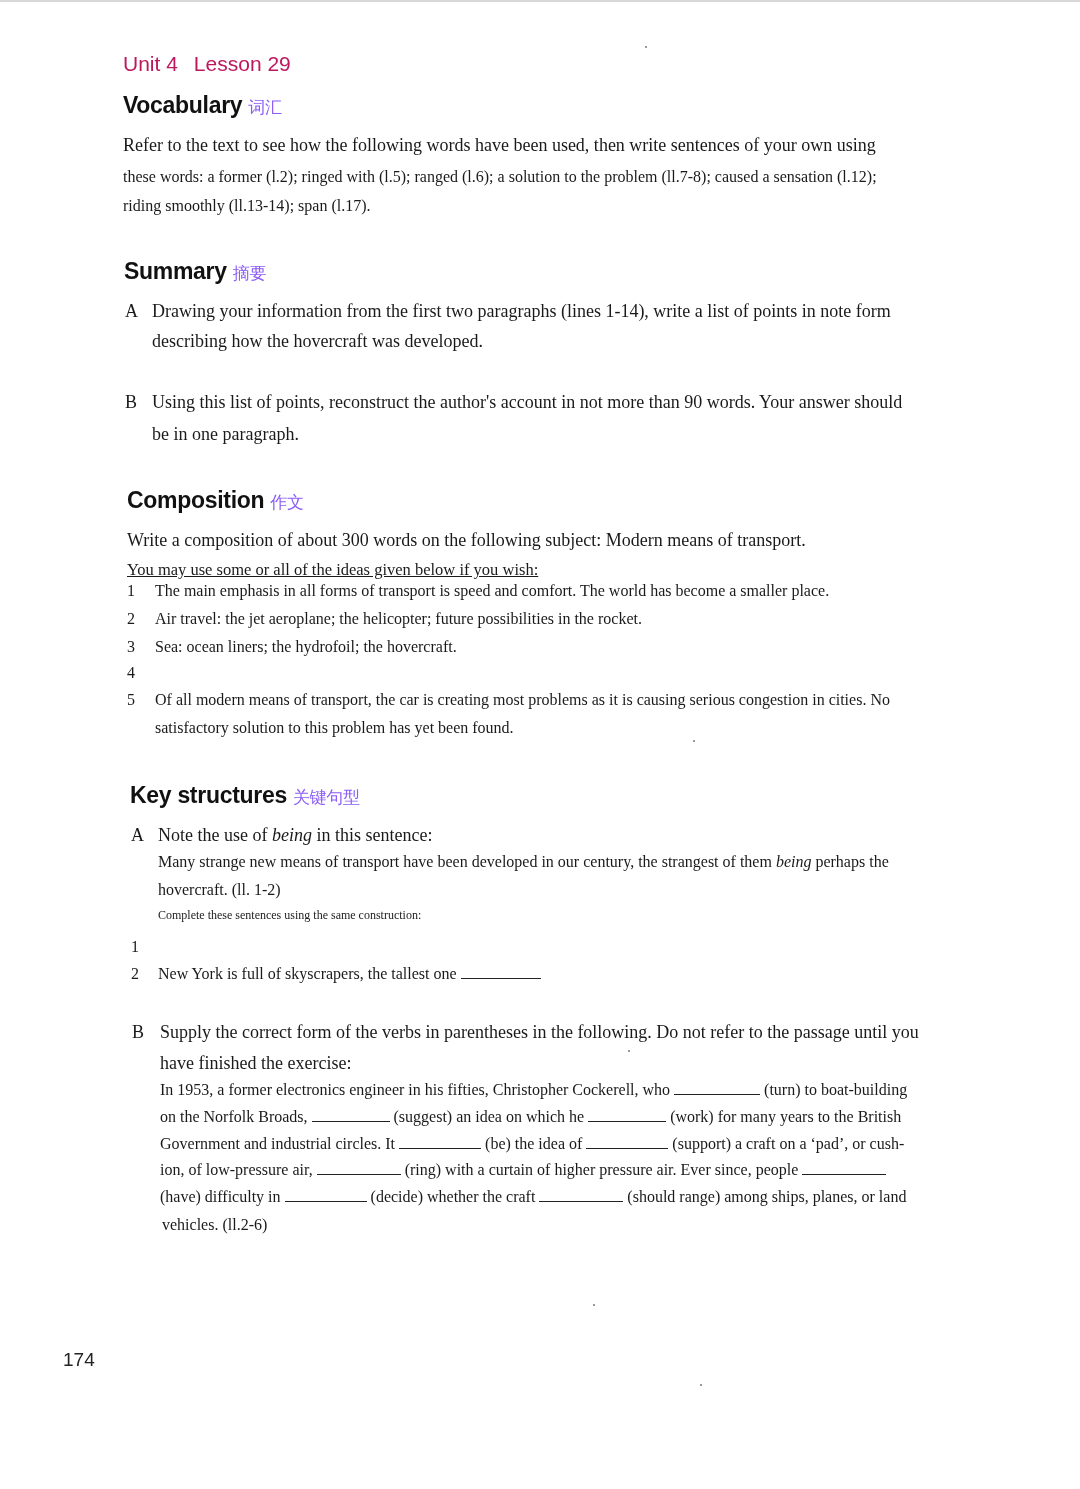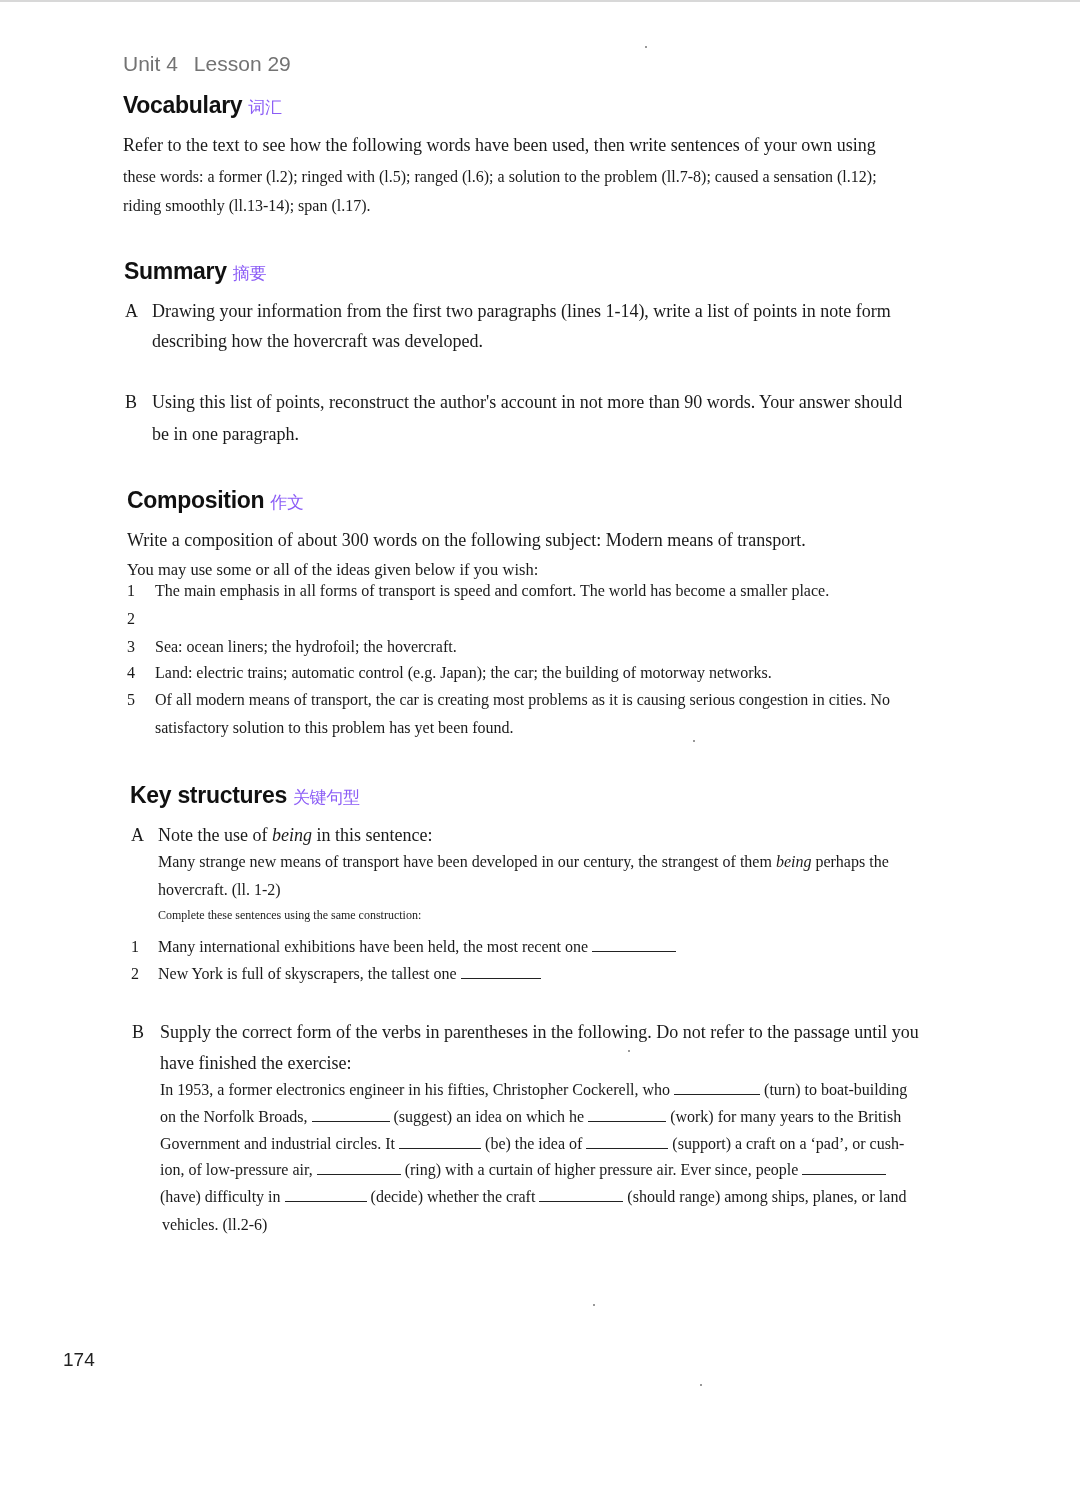--- a/index.html
+++ b/index.html
@@ -3,21 +3,21 @@
 <meta charset="utf-8">
 <style>
   html, body { margin: 0; padding: 0; background: #ffffff; }
   body {
     width: 1080px; height: 1489px; position: relative; overflow: hidden;
     color: #1a1a1a;
     font-family: "Liberation Serif", "DejaVu Serif", serif;
   }
   .topline { position: absolute; left: 0; top: 0; width: 1080px; height: 2px; background: #d8d8d8; }
   .abs { position: absolute; }
-  .unit { left: 123px; top: 52px; font-family: "Liberation Sans", "DejaVu Sans", sans-serif; font-size: 21px; color: #737373; }
+  .unit { left: 123px; top: 52px; font-family: "Liberation Sans", "DejaVu Sans", sans-serif; font-size: 21px; color: #be185d; }
   .unit .sp { display: inline-block; width: 16px; }
   .heading { font-family: "Liberation Sans", "DejaVu Sans", sans-serif; font-weight: bold; font-size: 23px; color: #111; letter-spacing: -0.3px; }
   .heading .cn { font-family: Liberation Serif, serif; font-weight: normal; font-size: 17px; margin-left: 6px; color: #8b5cf6; }
   .p { font-size: 17px; line-height: 29px; }
   .p.small { font-size: 16px; }
   .row { position: absolute; font-size: 16px; }
   .lbl { position: absolute; }
   .blank { display: inline-block; border-bottom: 1.5px solid #222; height: 10px; vertical-align: baseline; }
   .dot { position: absolute; width: 2px; height: 2px; background: #777; border-radius: 1px; }
   .page-no { left: 63px; top: 1349px; font-family: "Liberation Sans", "DejaVu Sans", sans-serif; font-size: 19px; color: #222; }
@@ -50,36 +50,36 @@
 <div class="abs p" style="left:125px; top:388px; font-size:18px;">
   <span class="lbl" style="left:0;">B</span>
   <span class="lbl" style="left:27px; white-space:nowrap;">Using this list of points, reconstruct the author's account in not more than 90 words. Your answer should</span>
   <span class="lbl" style="left:27px; top:32px; white-space:nowrap;">be in one paragraph.</span>
 </div>
 
 <div class="abs heading" style="left:127px; top:487px;">
   <span>Composition</span><span class="cn">作文</span>
 </div>
 <div class="abs p" style="left:127px; top:526px; font-size:18px; white-space:nowrap;">Write a composition of about 300 words on the following subject: Modern means of transport.</div>
-<div class="abs p small" style="left:127px; top:555px; font-size:16.5px; white-space:nowrap;">You may use some or all of the ideas given below if you wish:</div>
+<div class="abs p small" style="left:127px; top:555px; font-size:16.5px; white-space:nowrap;text-decoration:underline;">You may use some or all of the ideas given below if you wish:</div>
 
 <div class="row" style="left:127px; top:582px; width:880px; height:22px;">
   <span class="lbl" style="left:0;">1</span>
   <span class="lbl" style="left:28px; white-space:nowrap;">The main emphasis in all forms of transport is speed and comfort. The world has become a smaller place.</span>
 </div>
 <div class="row" style="left:127px; top:610px; width:880px; height:22px;">
   <span class="lbl" style="left:0;">2</span>
+  <span class="lbl" style="left:28px; white-space:nowrap;">Air travel: the jet aeroplane; the helicopter; future possibilities in the rocket.</span>
 </div>
 <div class="row" style="left:127px; top:638px; width:880px; height:22px;">
   <span class="lbl" style="left:0;">3</span>
   <span class="lbl" style="left:28px; white-space:nowrap;">Sea: ocean liners; the hydrofoil; the hovercraft.</span>
 </div>
 <div class="row" style="left:127px; top:664px; width:880px; height:22px;">
   <span class="lbl" style="left:0;">4</span>
-  <span class="lbl" style="left:28px; white-space:nowrap;">Land: electric trains; automatic control (e.g. Japan); the car; the building of motorway networks.</span>
 </div>
 <div class="row" style="left:127px; top:691px; width:880px; height:50px;">
   <span class="lbl" style="left:0;">5</span>
   <span class="lbl" style="left:28px; top:28px; white-space:nowrap;">satisfactory solution to this problem has yet been found.</span>
   <span class="lbl" style="left:28px; white-space:nowrap;">Of all modern means of transport, the car is creating most problems as it is causing serious congestion in cities. No</span>
 </div>
 
 <div class="abs heading" style="left:130px; top:782px;">
   <span>Key structures</span><span class="cn">关键句型</span>
 </div>
@@ -89,21 +89,20 @@
   <span style="position:absolute; left:27px;"><span>Note the use of </span><i>being</i><span> in this sentence:</span></span>
 </div>
 <div class="abs" style="left:158px; top:853px; font-size:16px; white-space:nowrap;">
   <span>Many strange new means of transport have been developed in our century, the strangest of them </span><i>being</i><span> perhaps the</span>
 </div>
 <div class="abs" style="left:158px; top:881px; font-size:16px;">hovercraft. (ll. 1-2)</div>
 <div class="abs" style="left:158px; top:908px; font-size:12px; white-space:nowrap;">Complete these sentences using the same construction:</div>
 
 <div class="row" style="left:131px; top:938px; width:700px; height:22px;">
   <span class="lbl" style="left:0;">1</span>
-  <span class="lbl" style="left:27px; white-space:nowrap;"><span>Many international exhibitions have been held, the most recent one</span> <span class="blank" style="width:84px;"></span></span>
 </div>
 <div class="row" style="left:131px; top:965px; width:700px; height:22px;">
   <span class="lbl" style="left:0;">2</span>
   <span class="lbl" style="left:27px; white-space:nowrap;"><span>New York is full of skyscrapers, the tallest one</span> <span class="blank" style="width:80px;"></span></span>
 </div>
 
 <div class="abs" style="left:132px; top:1022px; font-size:18px; white-space:nowrap;">
   <span>B</span>
   <span style="position:absolute; left:28px;">Supply the correct form of the verbs in parentheses in the following. Do not refer to the passage until you</span>
   <span style="position:absolute; left:28px; top:31px;">have finished the exercise:</span>

